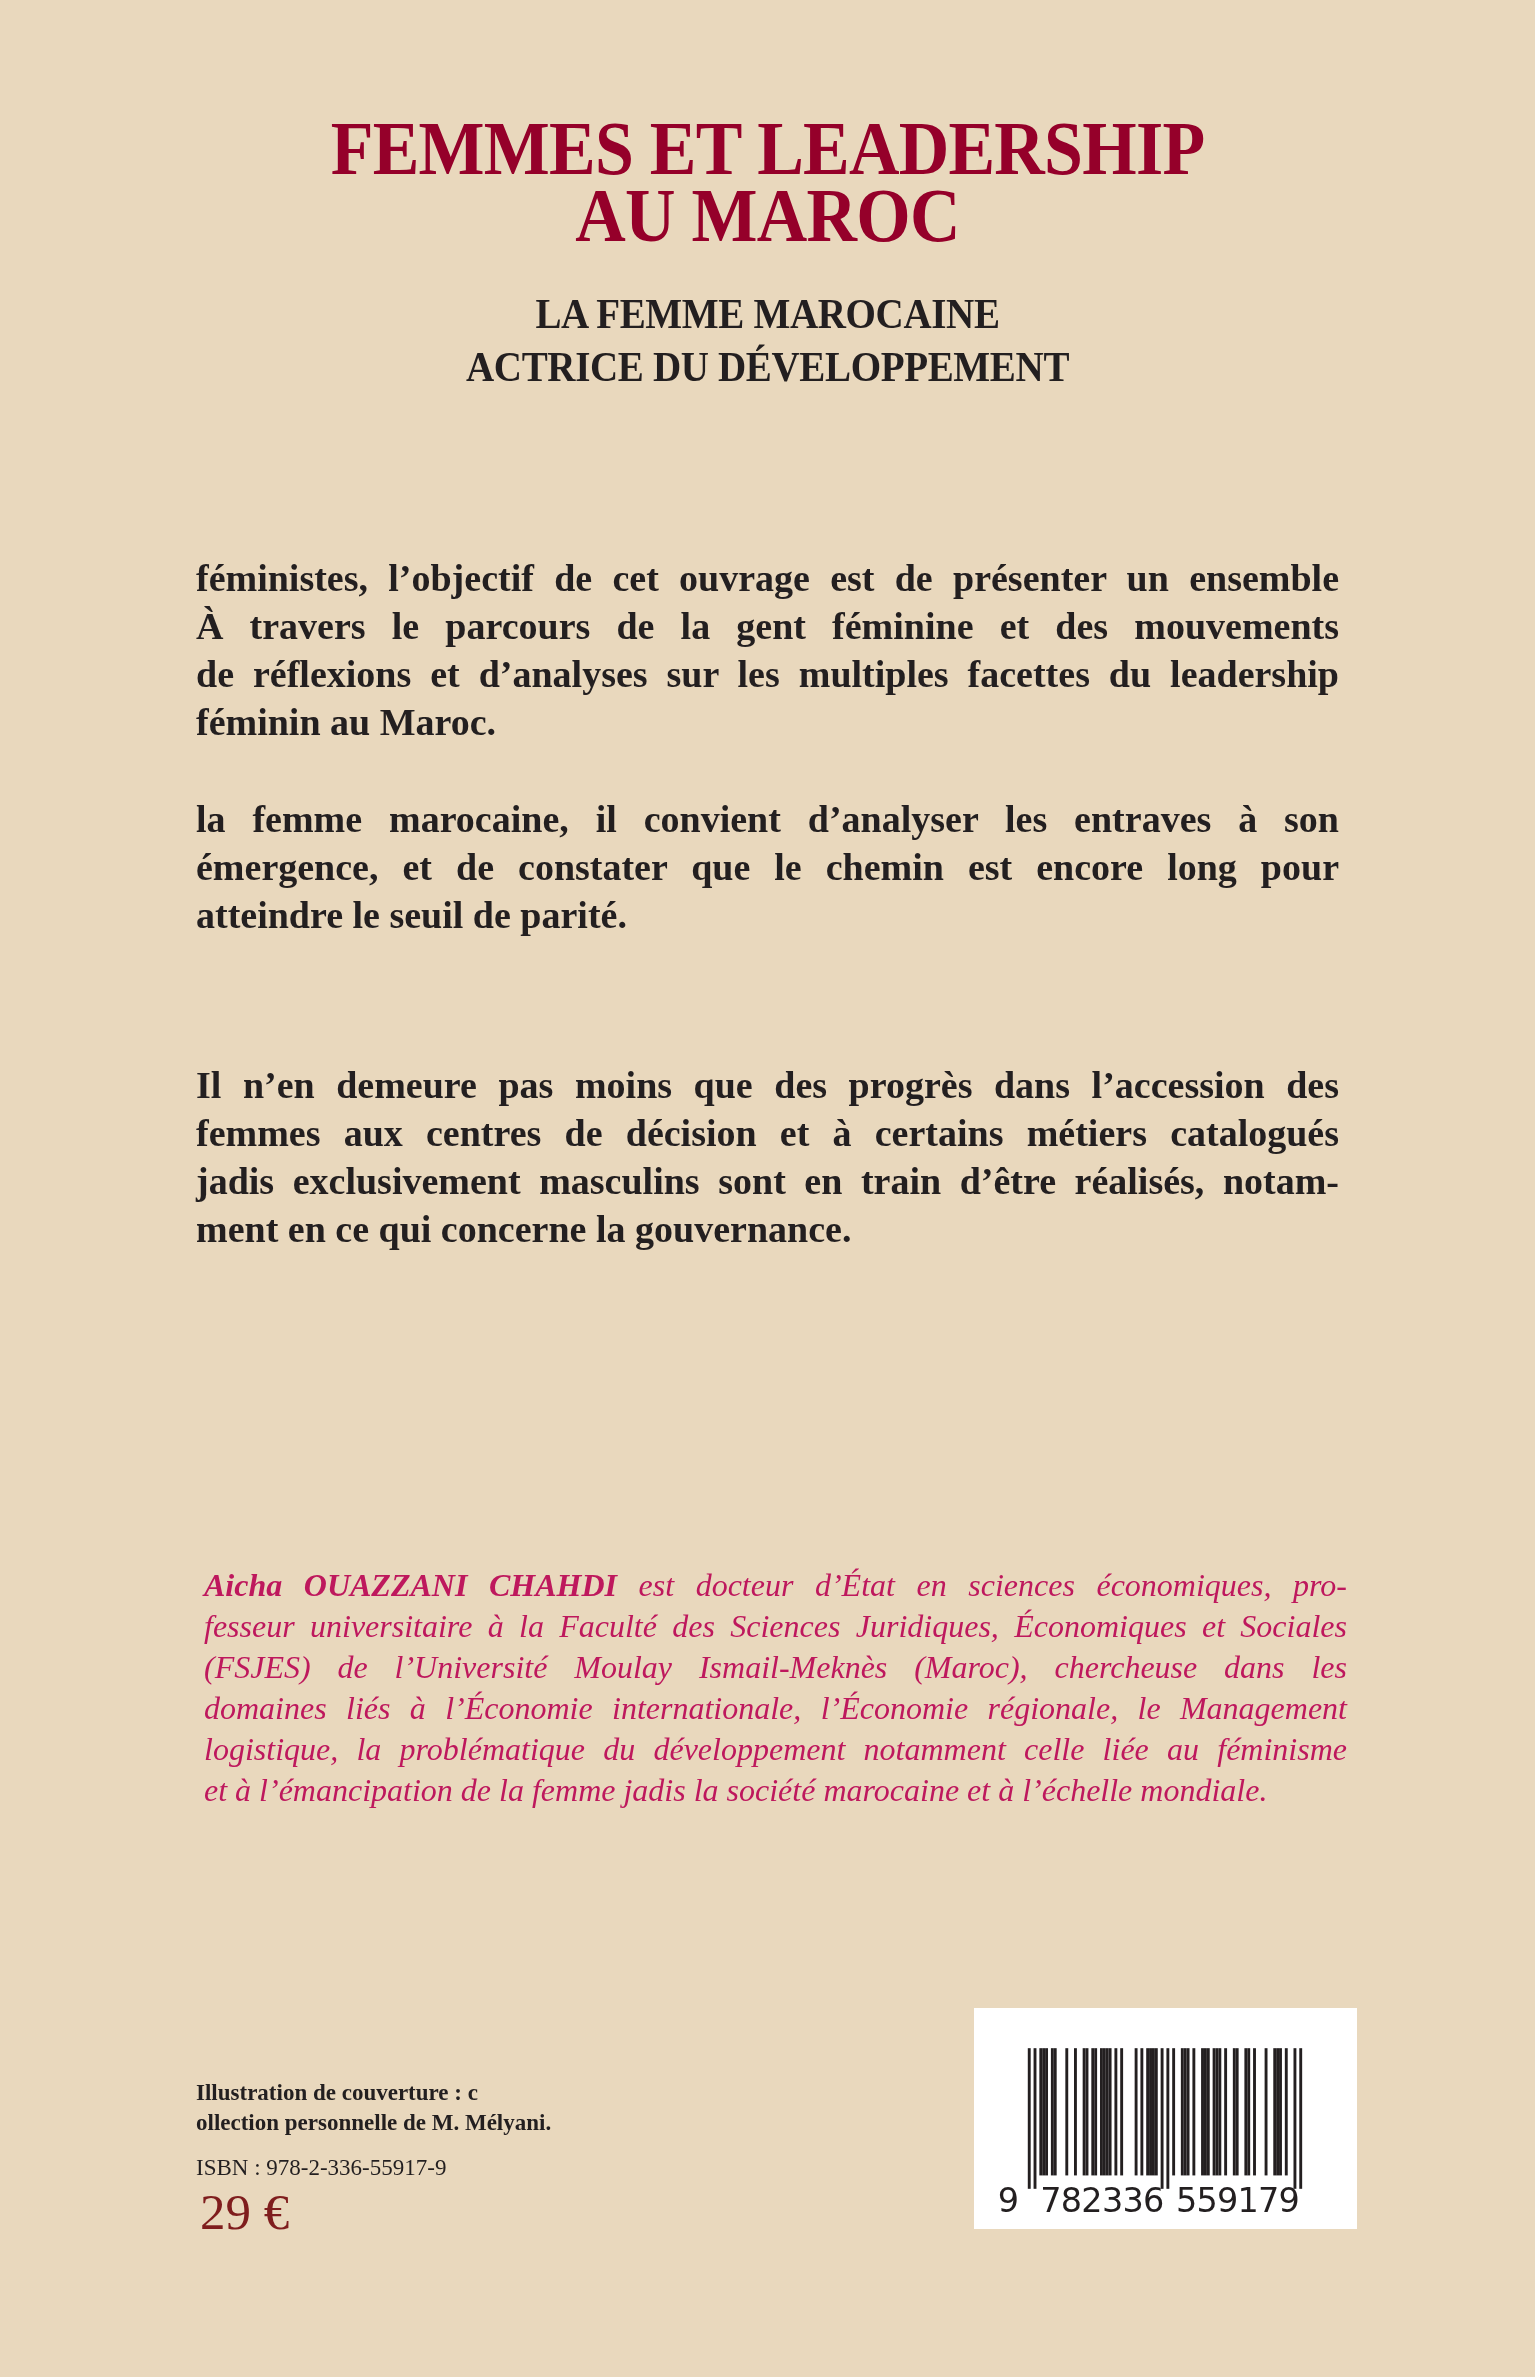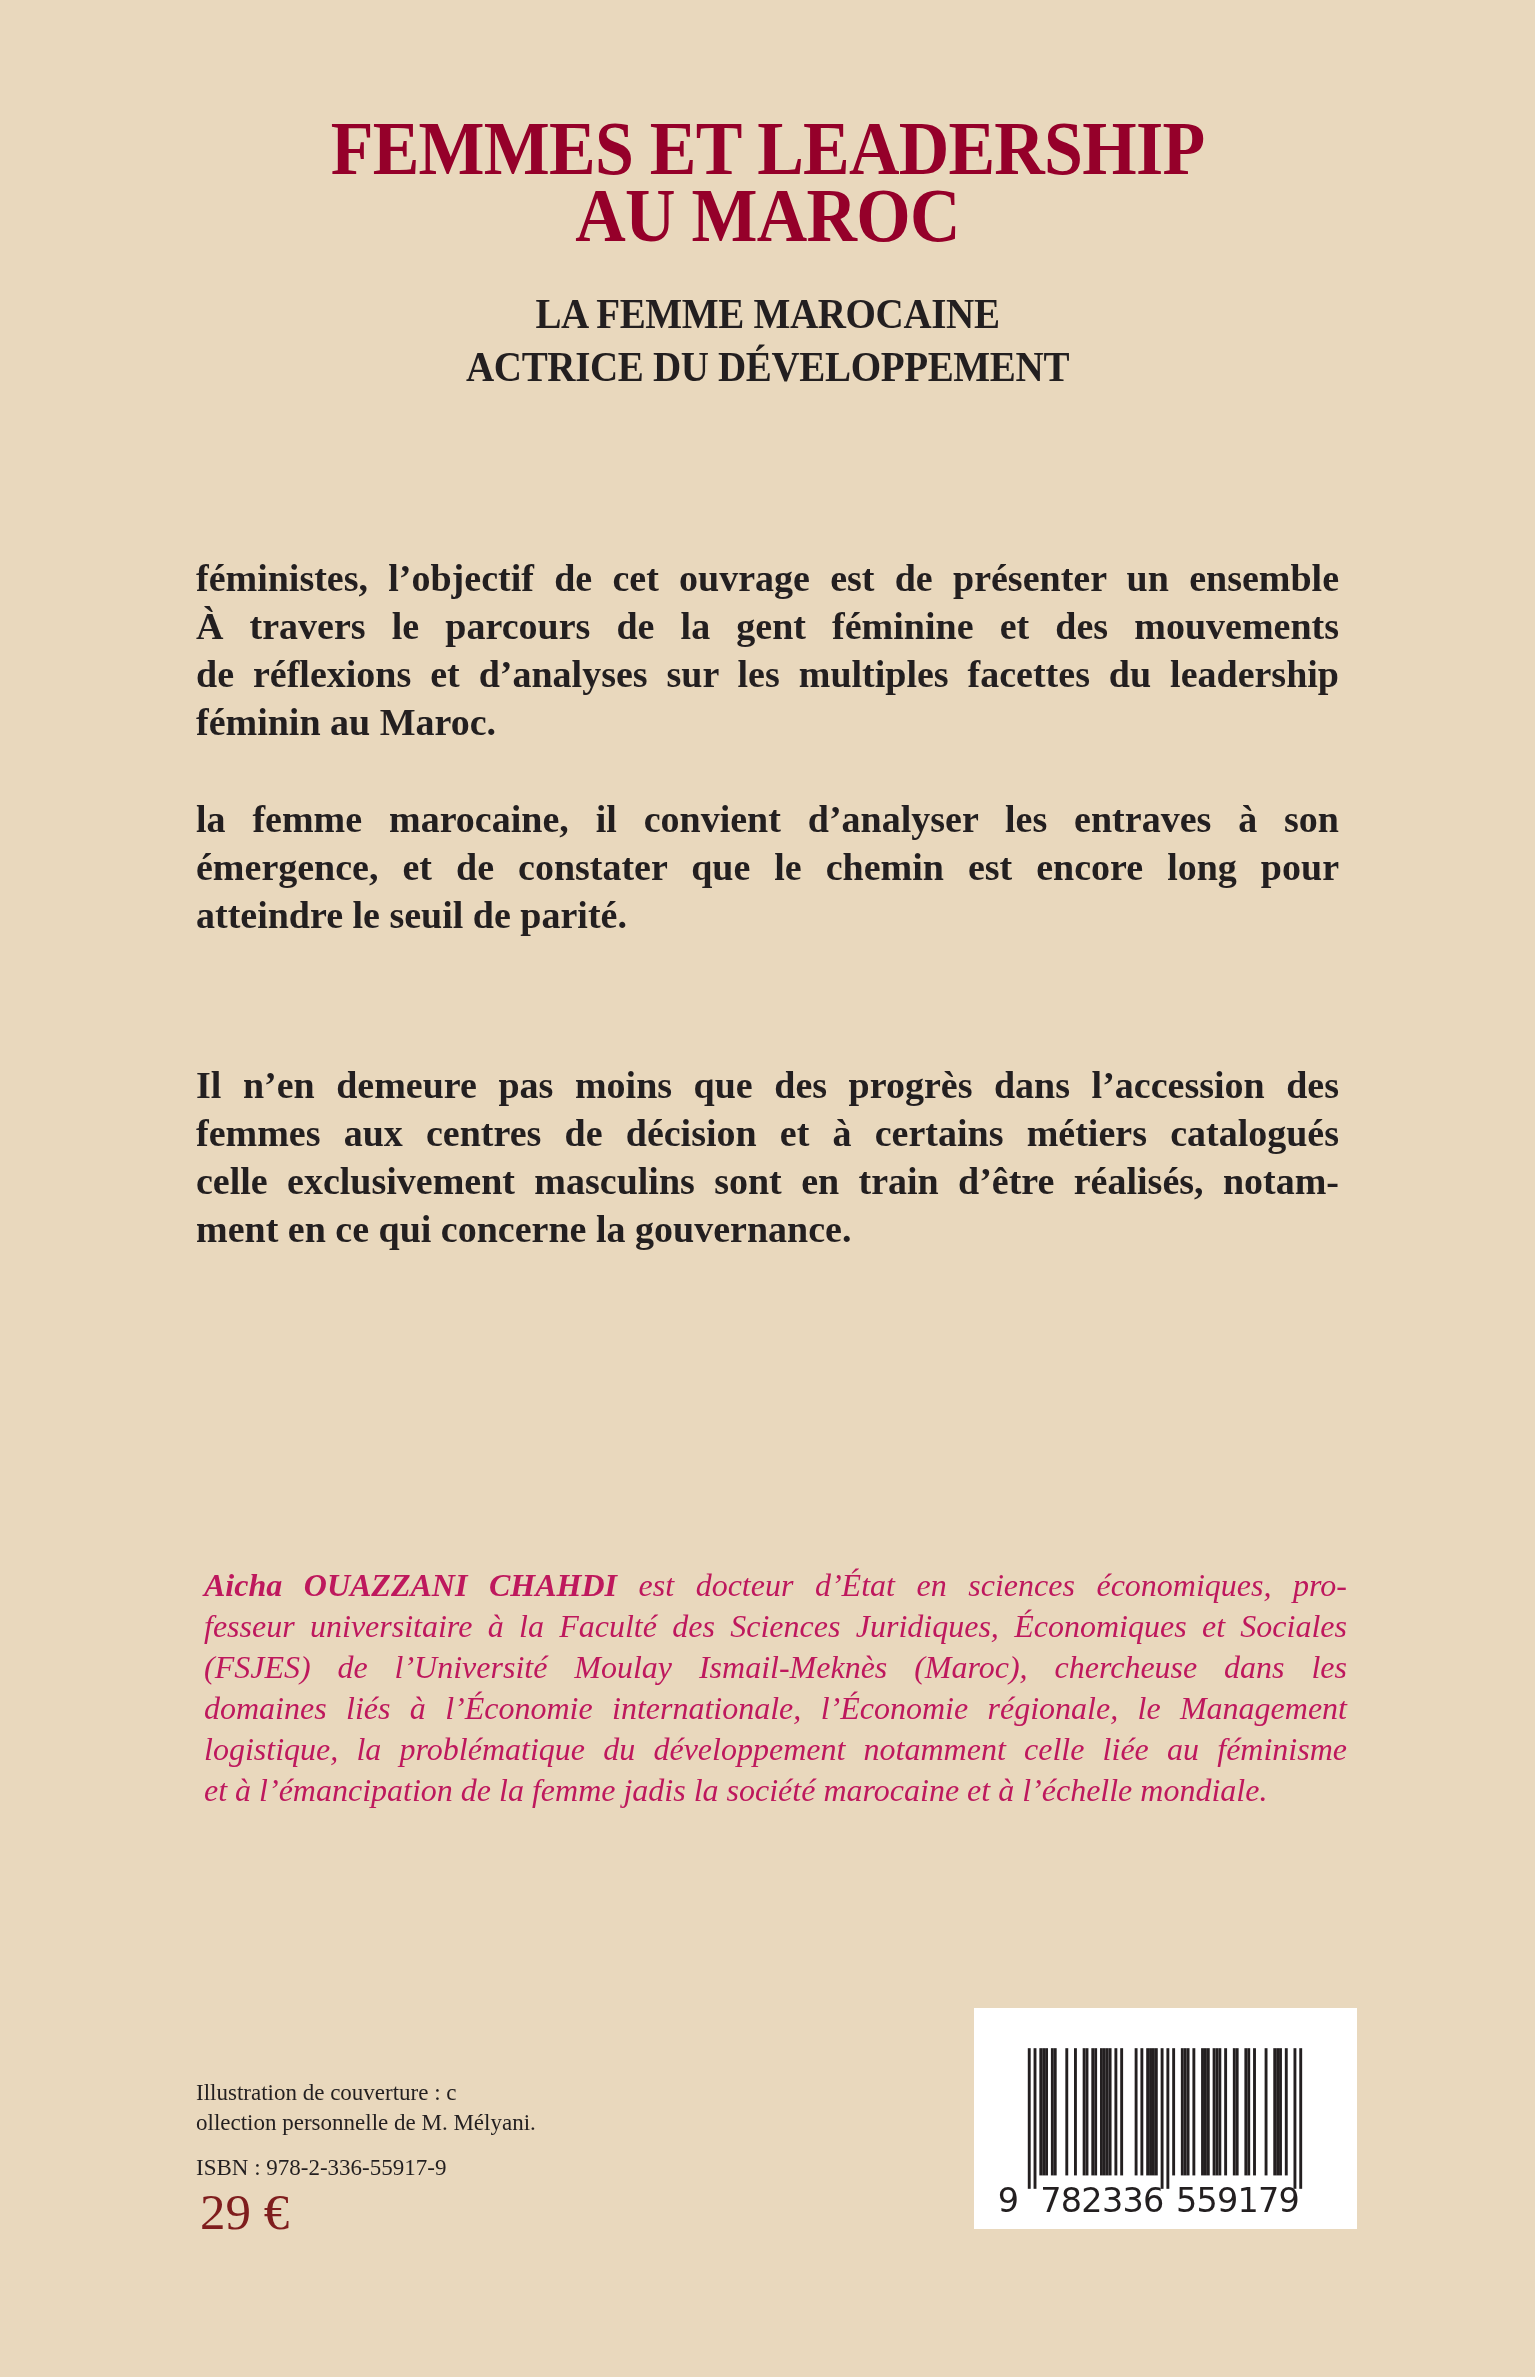--- a/index.html
+++ b/index.html
@@ -91,21 +91,21 @@
   .bio { top: 1565px; }
 
   
   .credits {
     left: 196px;
     width: 503px;
     font-size: 23px;
     line-height: 30px;
     color: #231f20;
   }
-  .credits-illu { top: 2078px; }
+  .credits-illu { top: 2078px; font-weight: bold; }
   .isbn { top: 2153px; }
   .price {
     left: 200px;
     top: 2191px;
     font-size: 51px;
     line-height: 42px;
     color: #7f1d1d;
   }
 
   
@@ -139,21 +139,21 @@
 
 <div class="abs para para-2">
   <span class="ln">la femme marocaine, il convient d’analyser les entraves à son</span>
   <span class="ln">émergence, et de constater que le chemin est encore long pour</span>
   <span class="ln last">atteindre le seuil de parité.</span>
 </div>
 
 <div class="abs para para-3">
   <span class="ln">Il n’en demeure pas moins que des progrès dans l’accession des</span>
   <span class="ln">femmes aux centres de décision et à certains métiers catalogués</span>
-  <span class="ln">celle exclusivement masculins sont en train d’être réalisés, notam-</span>
+  <span class="ln">jadis exclusivement masculins sont en train d’être réalisés, notam-</span>
   <span class="ln last">ment en ce qui concerne la gouvernance.</span>
 </div>
 
 <div class="abs bio">
   <span class="ln"><span class="author-name">Aicha OUAZZANI CHAHDI</span><span> est docteur d’État en sciences économiques, pro-</span></span>
   <span class="ln">fesseur universitaire à la Faculté des Sciences Juridiques, Économiques et Sociales</span>
   <span class="ln">(FSJES) de l’Université Moulay Ismail-Meknès (Maroc), chercheuse dans les</span>
   <span class="ln">domaines liés à l’Économie internationale, l’Économie régionale, le Management</span>
   <span class="ln">logistique, la problématique du développement notamment celle liée au féminisme</span>
   <span class="ln last">et à l’émancipation de la femme jadis la société marocaine et à l’échelle mondiale.</span>

